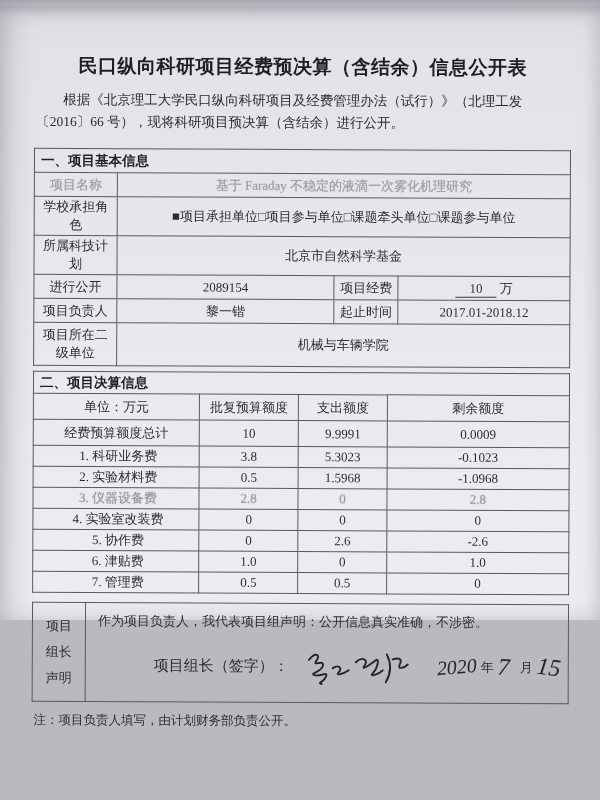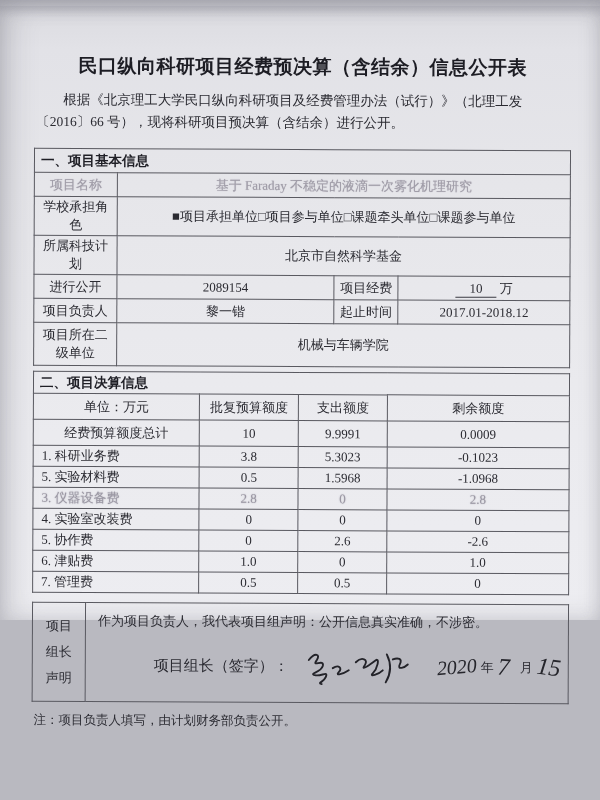--- a/index.html
+++ b/index.html
@@ -41,21 +41,21 @@
     font-family:"Liberation Sans","DejaVu Sans",sans-serif;
     font-weight:700;font-size:13.5px;text-align:left;
     height:19px;padding-left:6px;color:#1f1f26;
   }
   .t1{margin-top:16px;}
   .t1 td{height:21px;}
   .t1 .row-unit td{height:40px;}
   .t2{margin-top:5px;}
   .t2 .col-head td{height:23px;}
   .t2 .row-total td{height:23px;margin-top:20px;}
-  .t2 .row-item td{height:17px;}
+  .t2 .row-item td{height:17px;text-align:center;}
   .t2 .item-label{text-align:left;padding-left:8px;}
   .t2 .row-total .total-label{text-align:center;}
   .faded{color:#a09da8;text-shadow:0 0 1px #b5b2bc;}
   .faded-row td{color:#9b98a4;text-shadow:0 0 1.4px #aaa7b2;}
   .underlined{display:inline-block;border-bottom:1px solid #3a3a42;padding:0 14px;line-height:1.15;}
   .t3{margin-top:9px;}
   .t3 .decl-label-cell{width:48px;padding:6px 2px;text-decoration:underline;}
   .t3 .decl-label-inner{display:inline-block;width:2.1em;line-height:2.0;font-size:13px;text-align:center;}
   .decl-body{text-align:left;padding:8px 10px 6px 12px;height:84px;vertical-align:top;}
   .decl-statement{font-size:13px;line-height:1.5;}
@@ -152,21 +152,21 @@
         <td>9.9991</td>
         <td>0.0009</td>
       </tr>
       <tr class="row-item">
         <td class="item-label">1. 科研业务费</td>
         <td>3.8</td>
         <td>5.3023</td>
         <td>-0.1023</td>
       </tr>
       <tr class="row-item">
-        <td class="item-label">5. 实验材料费</td>
+        <td class="item-label">2. 实验材料费</td>
         <td>0.5</td>
         <td>1.5968</td>
         <td>-1.0968</td>
       </tr>
       <tr class="row-item faded-row">
         <td class="item-label">3. 仪器设备费</td>
         <td>2.8</td>
         <td>0</td>
         <td>2.8</td>
       </tr>

